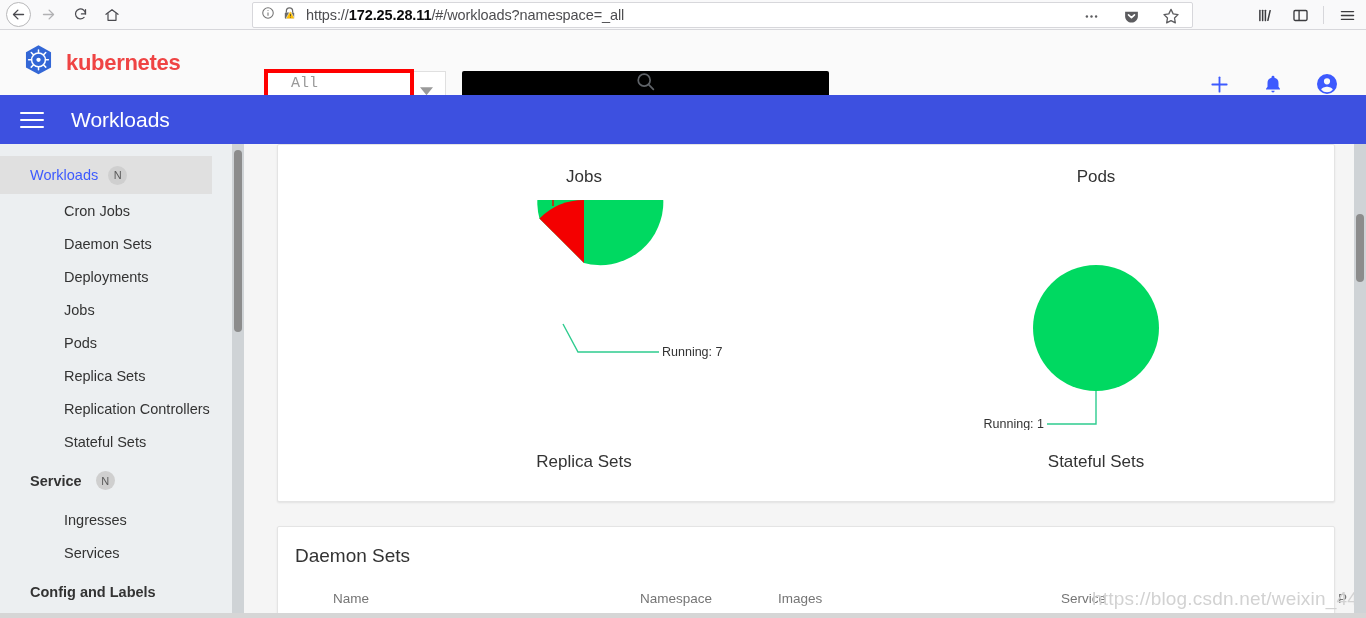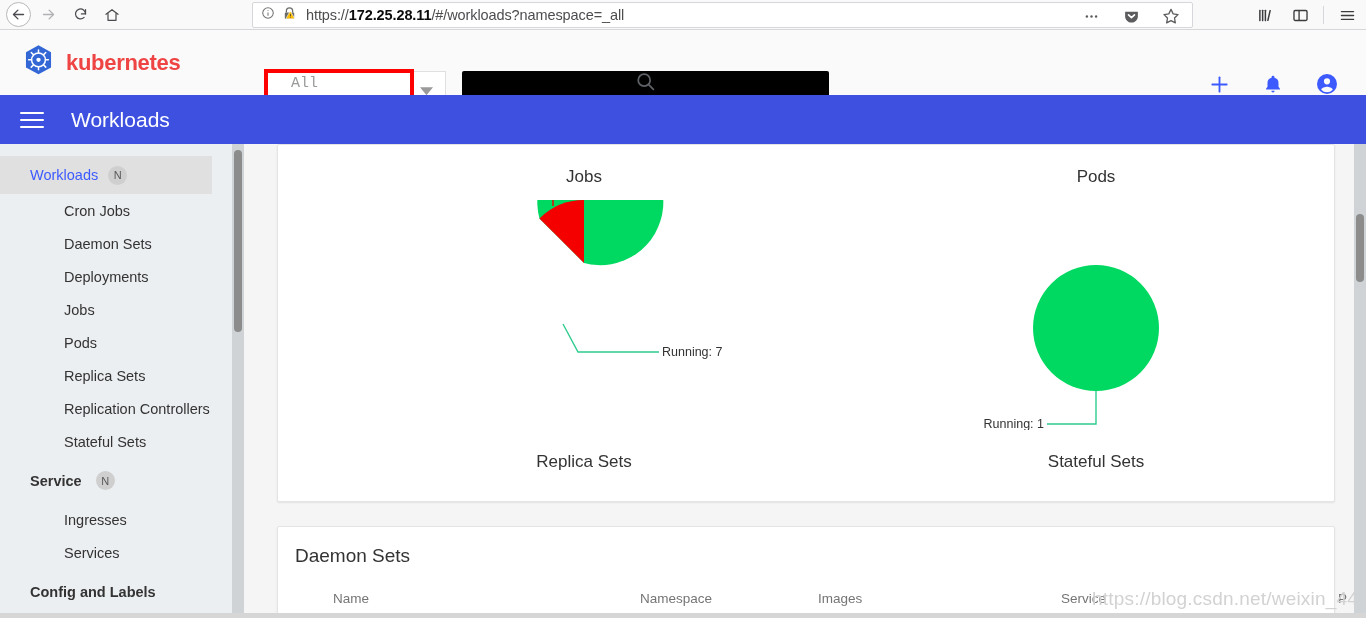--- a/index.html
+++ b/index.html
@@ -497,21 +497,21 @@
 
     <div class="chart-title" style="left:156px; top:307px;">Replica Sets</div>
     <div class="chart-title" style="left:668px; top:307px;">Stateful Sets</div>
   </div>
 
   <div class="card card-daemon">
     <div class="card-heading">Daemon Sets</div>
     <div class="table-head">
       <span class="th" style="left:55px;">Name</span>
       <span class="th" style="left:338px;margin-left:24px;">Namespace</span>
-      <span class="th" style="left:500px;margin-left:40px;">Images</span>
+      <span class="th" style="left:500px;">Images</span>
       <span class="th" style="left:783px;">Service</span>
       <span class="th" style="left:1060px;">P</span>
     </div>
   </div>
 </div>
 
 <div class="watermark">https://blog.csdn.net/weixin_44992280</div>
 
 <div class="main-scroll-track"></div>
 <div class="main-scroll-thumb"></div>

